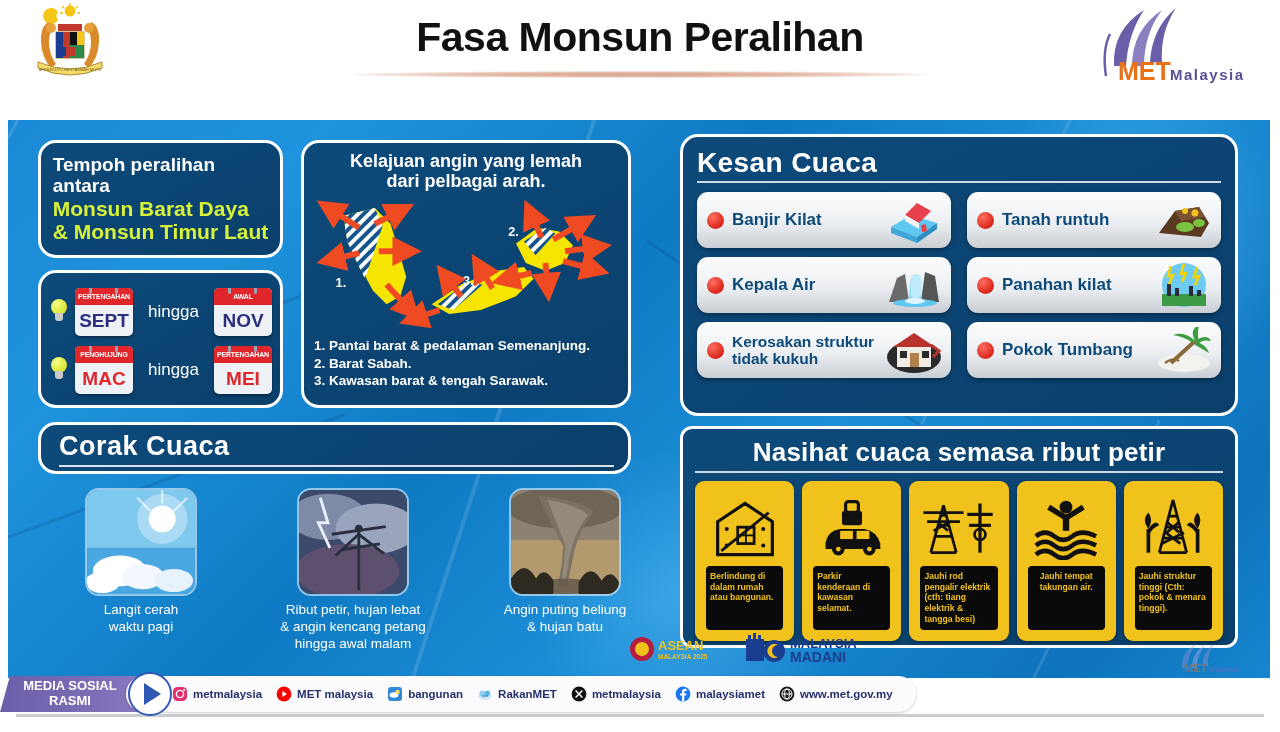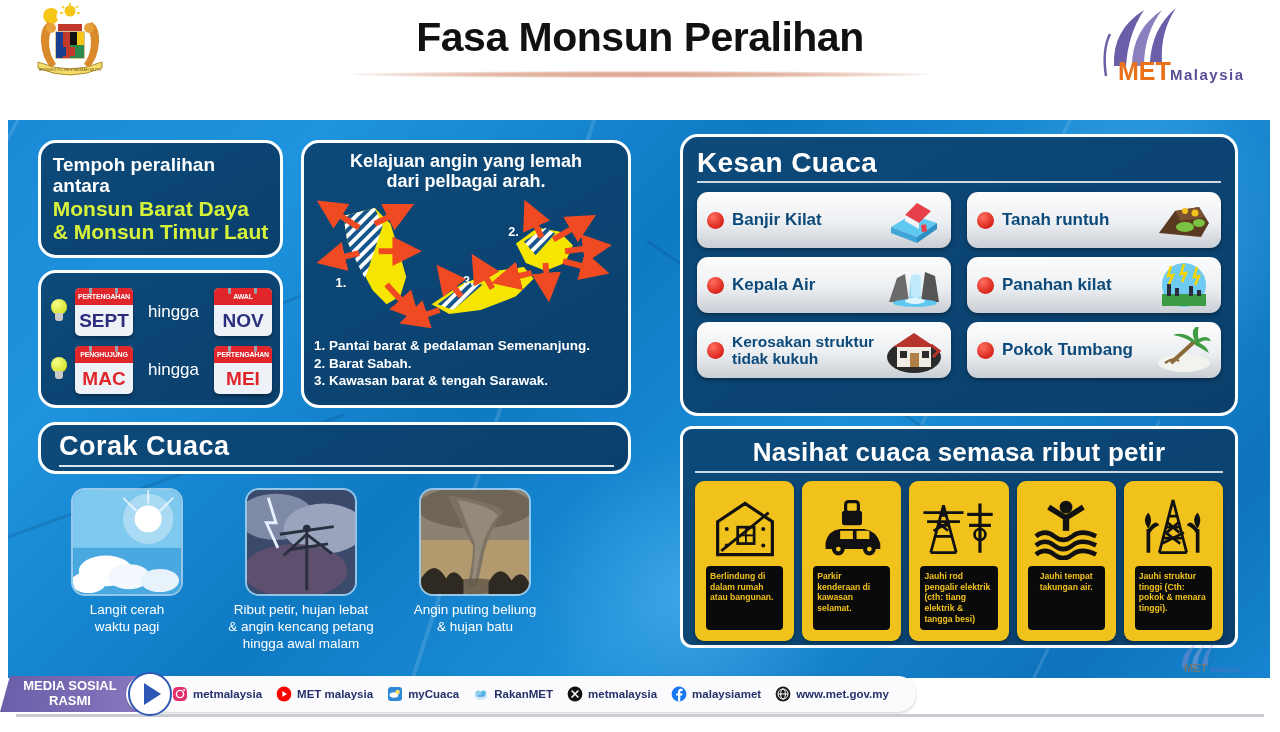--- a/index.html
+++ b/index.html
@@ -64,21 +64,21 @@
   .legend { display:flex; align-items:center; gap:5px; margin-top:2px; }
   .hatch-sw { width:34px; height:17px;
     background: repeating-linear-gradient(45deg,#ffffff 0 4px,#14568c 4px 8px); }
   .legend span { color:#fff; font-size:11.5px; font-weight:bold; }
   .wlist { color:#fff; font-size:13.5px; font-weight:bold; line-height:1.28; margin-top:4px; }
 
   
   #corak-hdr { left:30px; top:302px; width:593px; height:52px; }
   #corak-hdr .h { position:absolute; left:18px; top:6px; color:#fff; font-size:27px; font-weight:600; letter-spacing:.5px;}
   #corak-hdr .u { position:absolute; left:18px; right:14px; top:40px; height:2px; background:rgba(255,255,255,.85); }
-  .corak-row { position:absolute; left:32px; top:368px; width:600px; display:flex; }
+  .corak-row { position:absolute; left:46px; top:368px; width:600px; display:flex; gap:38px; }
   .corak-item { width:174px; text-align:center; }
   .ph { width:112px; height:108px; border-radius:14px; margin:0 auto; overflow:hidden;
         border:2px solid rgba(255,255,255,.55); position:relative; }
   .corak-cap { color:#fff; font-size:13.5px; line-height:1.25; margin-top:6px; font-weight:500; }
 
   
   #kesan { left:672px; top:14px; width:558px; height:282px; padding:10px 14px; }
   #kesan .h { color:#fff; font-size:28px; font-weight:600; letter-spacing:.4px; }
   #kesan .u { height:2px; background:rgba(255,255,255,.8); margin:2px 0 9px; }
   .kgrid { display:grid; grid-template-columns:1fr 1fr; gap:9px 16px; }
@@ -550,20 +550,38 @@
               <path d="M68 34 Q60 22 56 30 Q62 32 66 38z"></path>
               <rect x="66" y="34" width="4" height="26"></rect>
             </g>
           </svg>
         </div>
         <div class="ncap">Jauhi struktur tinggi (Cth: pokok &amp; menara tinggi).</div>
       </div>
     </div>
   </div>
 
+  <div class="botlogos">
+    <svg width="110" height="30" viewBox="0 0 110 30">
+      <circle cx="14" cy="15" r="12" fill="#c8102e" opacity=".9"></circle>
+      <circle cx="14" cy="15" r="7" fill="#f2c21c"></circle>
+      <text x="30" y="16" font-size="13" font-weight="bold" fill="#f2c21c" font-family="'Liberation Sans',sans-serif">ASEAN</text>
+      <text x="30" y="25" font-size="6.5" font-weight="bold" fill="#f2c21c" font-family="'Liberation Sans',sans-serif">MALAYSIA 2025</text>
+    </svg>
+    <svg width="140" height="32" viewBox="0 0 140 32">
+      <rect x="2" y="6" width="18" height="22" fill="#1b3d8f"></rect>
+      <rect x="4" y="2" width="3" height="8" fill="#1b3d8f"></rect>
+        <rect x="9" y="0" width="3" height="10" fill="#1b3d8f"></rect>
+      <rect x="14" y="2" width="3" height="8" fill="#1b3d8f"></rect>
+      <circle cx="30" cy="18" r="11" fill="#1b3d8f"></circle>
+      <path d="M34 12a7 7 0 1 0 0 12 5.6 5.6 0 0 1 0-12z" fill="#f2c21c"></path>
+      <text x="46" y="15" font-size="13" font-weight="bold" fill="#1b3d8f" font-family="'Liberation Sans',sans-serif">MALAYSIA</text>
+      <text x="46" y="29" font-size="14" font-weight="bold" fill="#1b3d8f" font-family="'Liberation Sans',sans-serif">MADANI</text>
+    </svg>
+  </div>
 
   <svg class="met-watermark" viewBox="0 0 92 34">
     <path d="M16 28 Q15 12 30 4 Q22 14 21 28z" fill="#9a8fd0"></path>
     <path d="M26 28 Q26 12 40 4 Q31 14 31 28z" fill="#b3a9de"></path>
     <path d="M36 26 Q37 11 49 3 Q41 13 42 26z" fill="#9a8fd0"></path>
     <text x="18" y="32" font-size="11" font-weight="bold" fill="#e8711a" font-family="'Liberation Sans',sans-serif">MET</text>
     <text x="44" y="32" font-size="7" font-weight="bold" fill="#7a6fbd" font-family="'Liberation Sans',sans-serif">Malaysia</text>
   </svg>
 </div>
 
@@ -591,21 +609,21 @@
       </svg>
       <span class="lbl">MET malaysia</span>
     </div>
 
     <div class="sitem">
       <svg class="sico" viewBox="0 0 16 16">
         <rect x="1" y="1" width="14" height="14" rx="3" fill="#2f87d8"></rect>
         <ellipse cx="7" cy="9" rx="4.4" ry="2.8" fill="#ffffff"></ellipse>
         <circle cx="10.6" cy="6" r="2.2" fill="#ffe066"></circle>
       </svg>
-      <span class="lbl">myCuaca</span>
+      <span class="lbl">bangunan</span>
     </div>
 
     <div class="sitem">
       <svg class="sico" viewBox="0 0 16 16">
         <ellipse cx="8" cy="10" rx="6.6" ry="4" fill="#cfe8f7"></ellipse>
         <circle cx="5.4" cy="7.6" r="3" fill="#8fd0ef"></circle>
         <circle cx="10.4" cy="7.2" r="2.6" fill="#5ab6e4"></circle>
         <path d="M5 10 L11 10" stroke="#2f87d8" stroke-width="1.2"></path>
       </svg>
       <span class="lbl">RakanMET</span>

